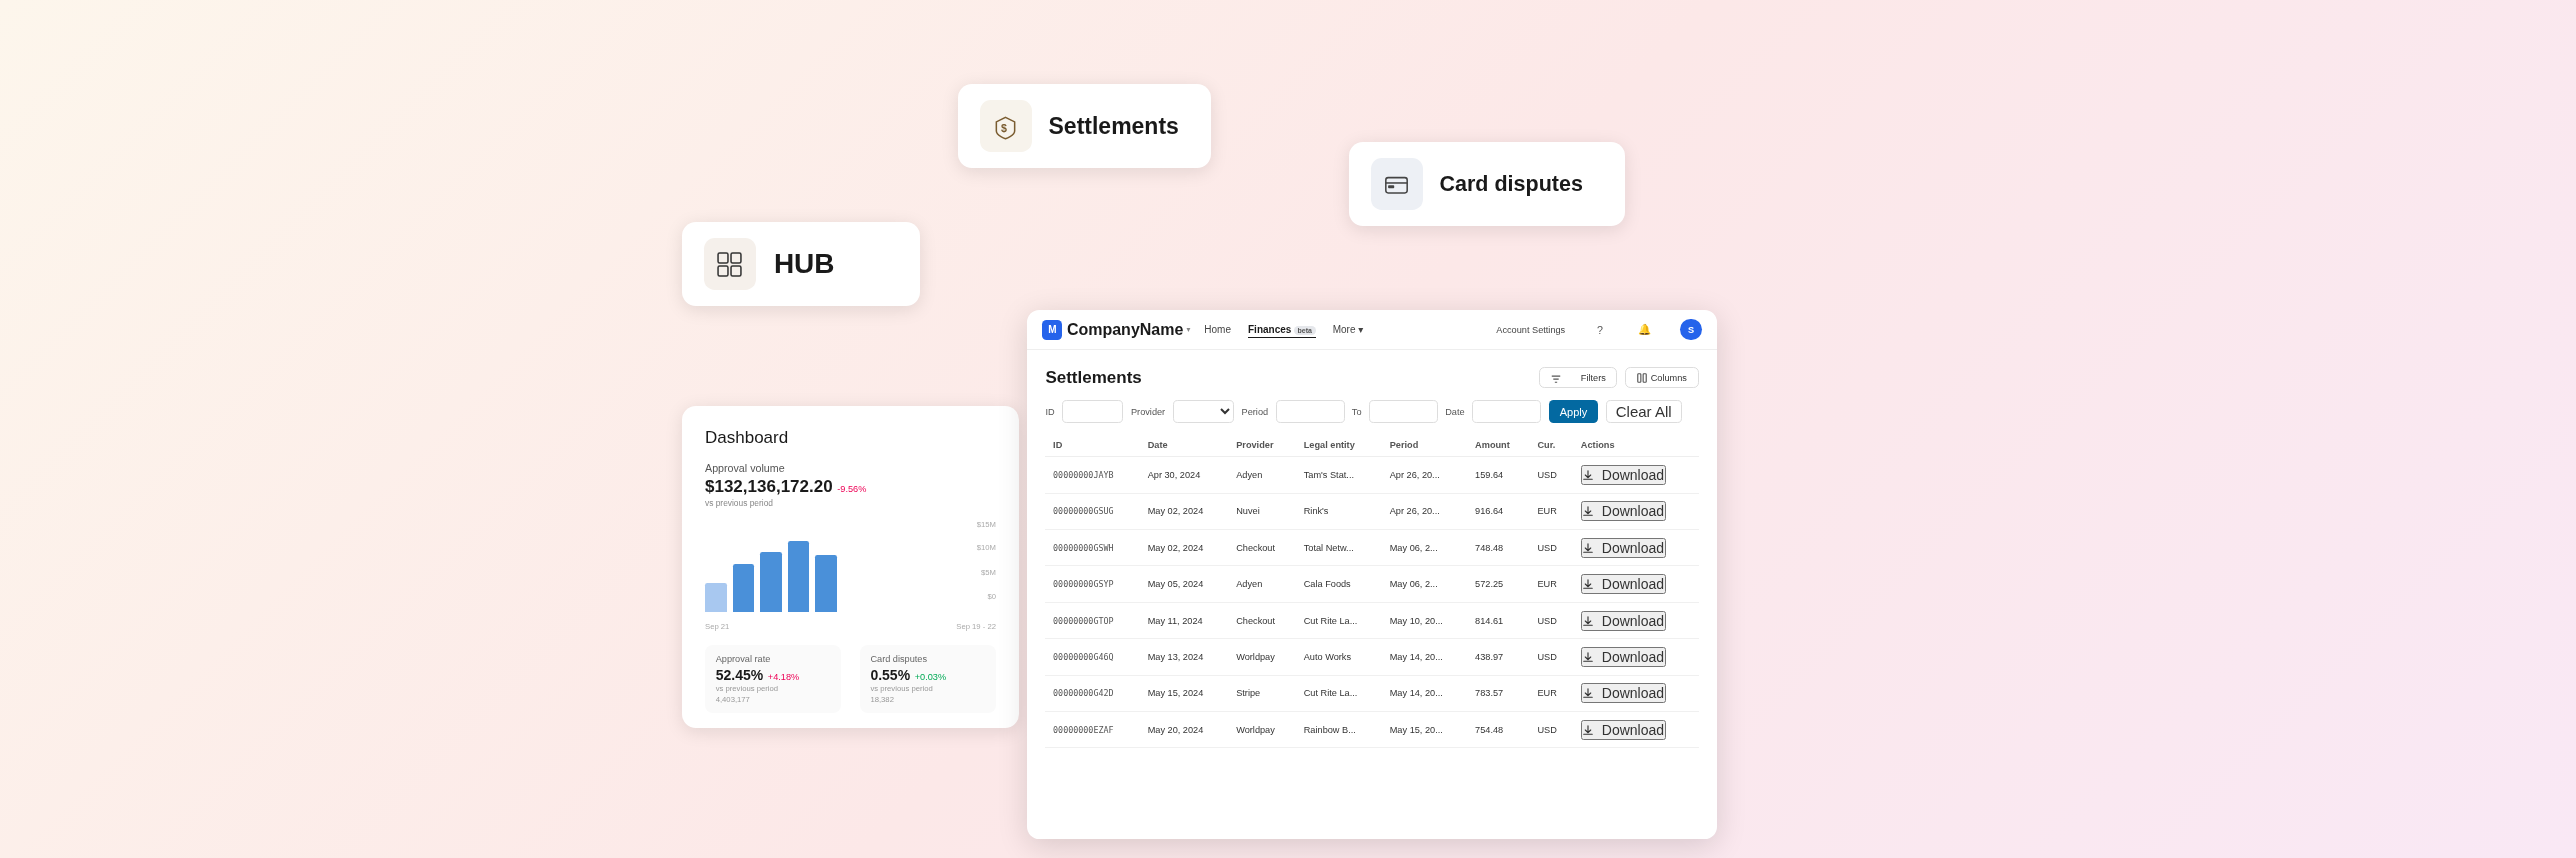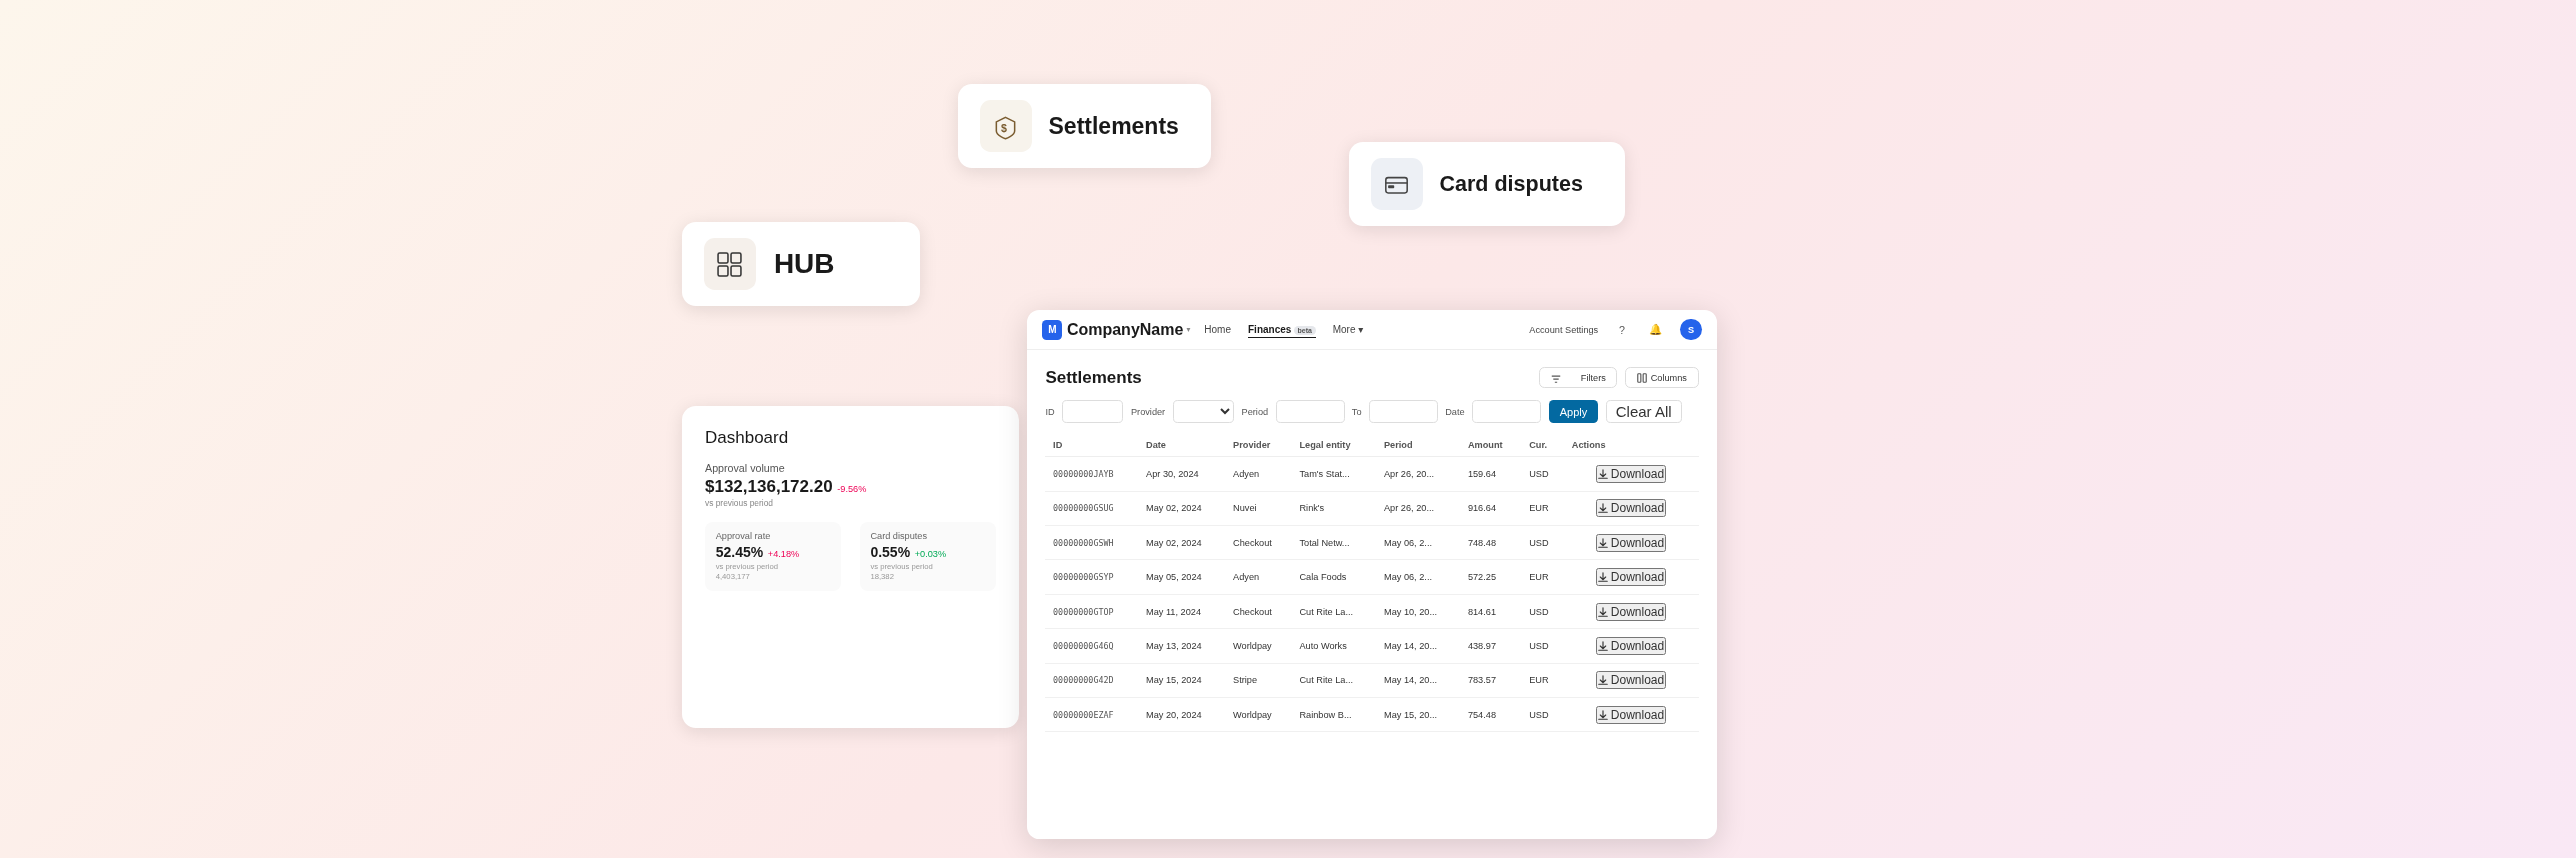--- a/index.html
+++ b/index.html
@@ -271,21 +271,21 @@
     }
     .nav-more {
       font-size: 10px;
       color: #444;
       margin-right: auto;
       cursor: pointer;
     }
     .nav-right {
       display: flex;
       align-items: center;
-      gap: 13px;
+      gap: 24px;
     }
     .nav-right-link {
       font-size: 9.2px;
       color: #444;
       cursor: pointer;
     }
     .nav-icon-btn {
       width: 21.5px;
       height: 21.5px;
       border-radius: 50%;
@@ -450,26 +450,25 @@
       border-bottom: 0.8px solid #f0f0f0;
     }
     .id-cell {
       color: #555;
       font-family: monospace;
       font-size: 8.4px;
     }
     .download-btn {
       display: flex;
       align-items: center;
-      gap: 3px;
+      gap: 9px;
       color: #333;
-      font-size: 12px;
+      font-size: 14px;
       cursor: pointer;
       white-space: nowrap;
-      margin-left: 24px;
     }
   </style>
 </head>
 <body>
 
 <div class="hub-card">
   <div class="hub-icon-box">
     <svg width="29" height="29" viewBox="0 0 38 38" fill="none">
       <rect x="4" y="4" width="13" height="13" rx="2" stroke="#333" stroke-width="2"></rect>
       <rect x="21" y="4" width="13" height="13" rx="2" stroke="#333" stroke-width="2"></rect>
@@ -504,20 +503,37 @@
 <div class="dashboard-card">
   <div class="dashboard-title">Dashboard</div>
 
   <div class="metric-label">Approval volume</div>
   <div style="display:flex;align-items:baseline;">
     <span class="metric-value">$132,136,172.20</span>
     <span class="metric-change-neg">-9.56%</span>
   </div>
   <div class="metric-sub">vs previous period</div>
 
+  <div style="position:relative;margin-top:9.2px;">
+    <div style="position:absolute;right:0;top:0;font-size:7.7px;color:#aaa;">$15M</div>
+    <div style="position:absolute;right:0;top:23px;font-size:7.7px;color:#aaa;">$10M</div>
+    <div style="position:absolute;right:0;top:48px;font-size:7.7px;color:#aaa;">$5M</div>
+    <div style="position:absolute;right:0;top:72px;font-size:7.7px;color:#aaa;">$0</div>
+    <div class="chart-area">
+      <div class="bar light" style="height:29px;"></div>
+      <div class="bar" style="height:48px;"></div>
+      <div class="bar" style="height:60px;"></div>
+      <div class="bar" style="height:71px;"></div>
+      <div class="bar" style="height:57px;"></div>
+    </div>
+    <div class="chart-x-labels">
+      <span>Sep 21</span>
+      <span>Sep 19 - 22</span>
+    </div>
+  </div>
 
   <div class="bottom-metrics">
     <div class="bottom-metric">
       <div class="bottom-metric-label">Approval rate</div>
       <div style="display:flex;align-items:baseline;">
         <span class="bottom-metric-value">52.45%</span>
         <span class="metric-change-neg">+4.18%</span>
       </div>
       <div class="bottom-metric-sub">vs previous period</div>
       <div class="bottom-metric-sub">4,403,177</div>

